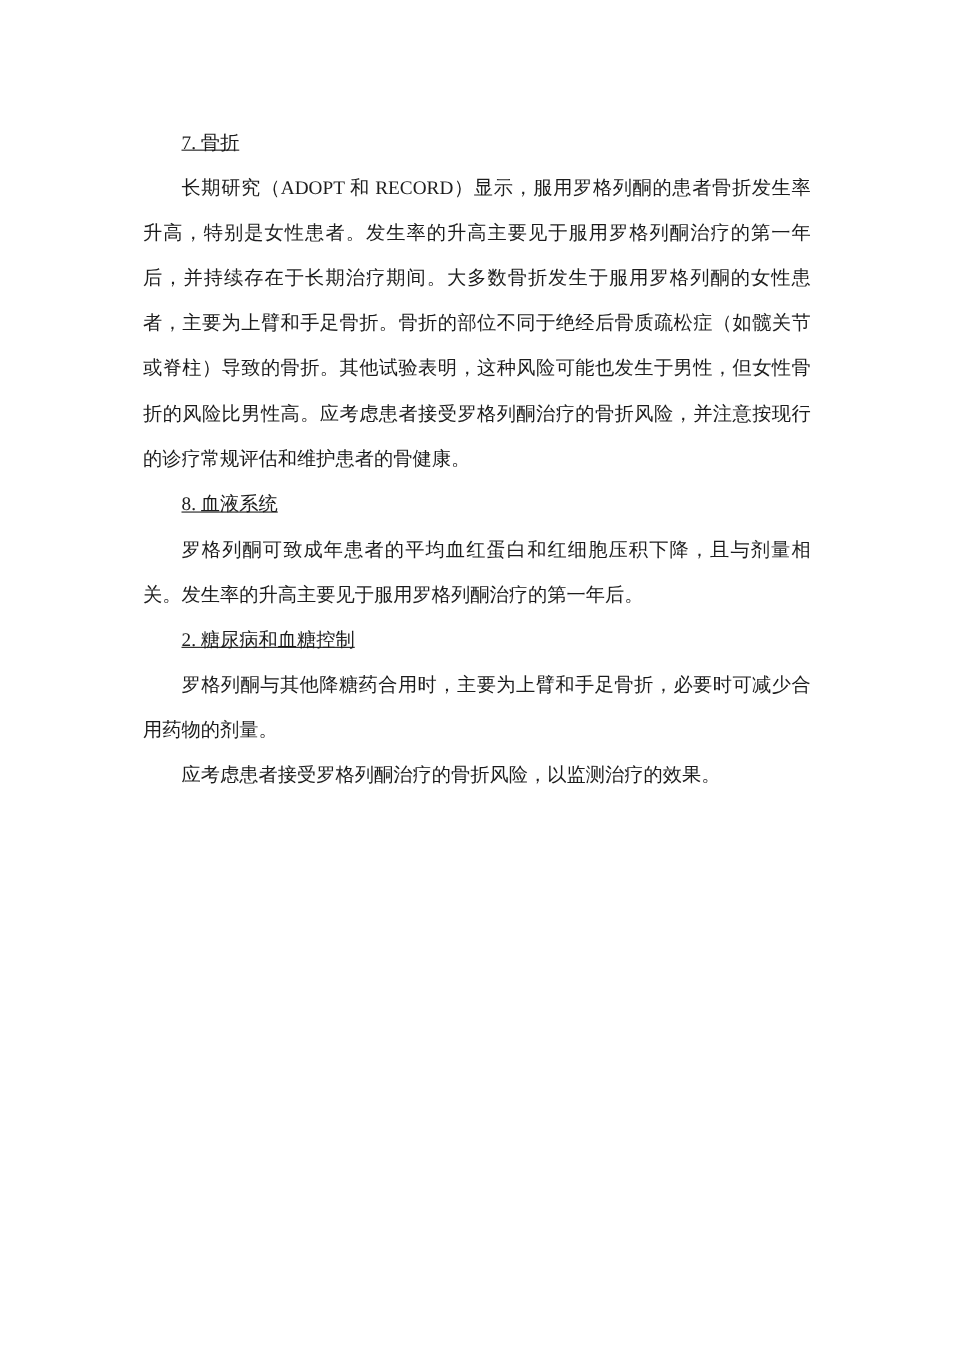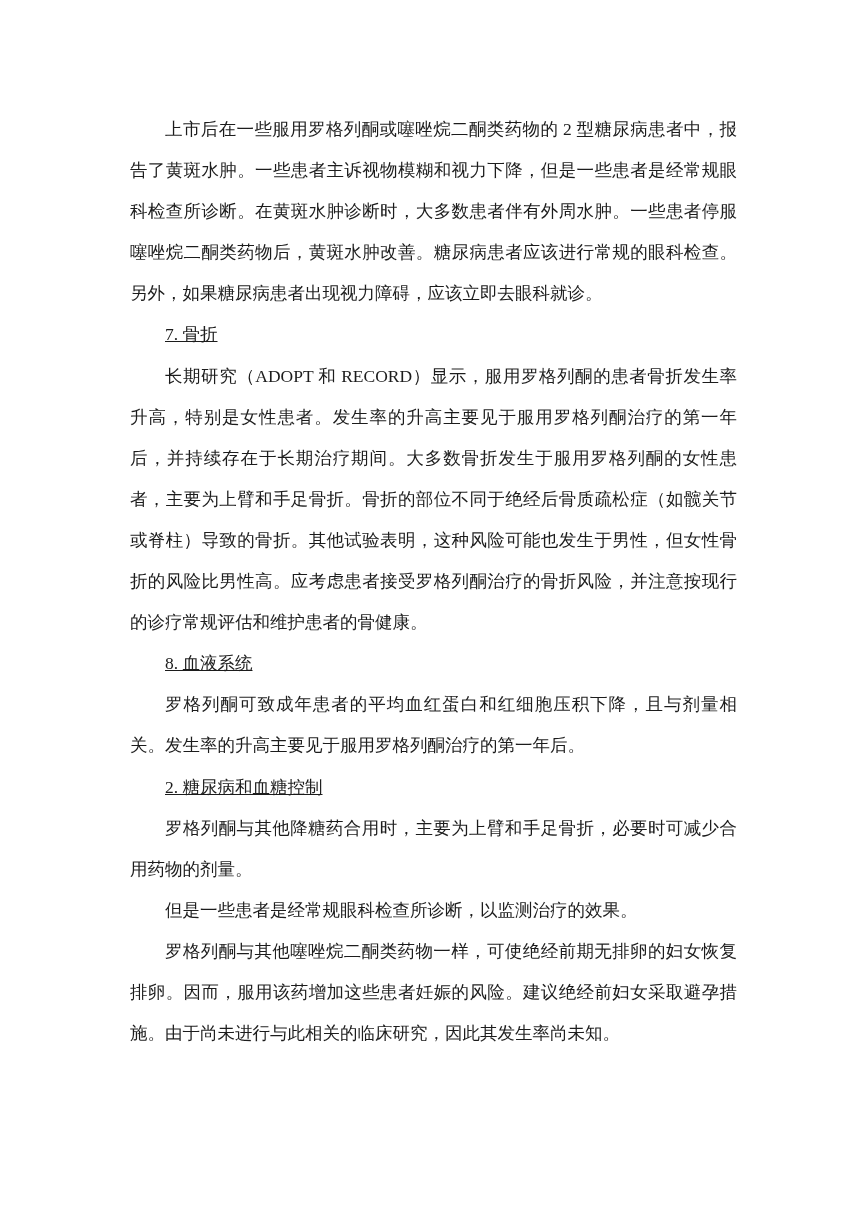--- a/index.html
+++ b/index.html
@@ -36,23 +36,21 @@
   .doc p.heading {
     text-align: left;
     text-decoration: underline;
   }
 </style>
 </head>
 <body>
 
 <div class="page">
   <div class="doc">
-    <p class="para">上市后在一些服用罗格列酮或噻唑烷二酮类药物的 2 型糖尿病患者中，报告了黄斑水肿。一些患者主诉视物模糊和视力下降，但是一些患者是经常规眼科检查所诊断。在黄斑水肿诊断时，大多数患者伴有外周水肿。一些患者停服噻唑烷二酮类药物后，黄斑水肿改善。糖尿病患者应该进行常规的眼科检查。另外，如果糖尿病患者出现视力障碍，应该立即去眼科就诊。</p>
     <p class="heading">7. 骨折</p>
     <p class="para">长期研究（ADOPT 和 RECORD）显示，服用罗格列酮的患者骨折发生率升高，特别是女性患者。发生率的升高主要见于服用罗格列酮治疗的第一年后，并持续存在于长期治疗期间。大多数骨折发生于服用罗格列酮的女性患者，主要为上臂和手足骨折。骨折的部位不同于绝经后骨质疏松症（如髋关节或脊柱）导致的骨折。其他试验表明，这种风险可能也发生于男性，但女性骨折的风险比男性高。应考虑患者接受罗格列酮治疗的骨折风险，并注意按现行的诊疗常规评估和维护患者的骨健康。</p>
     <p class="heading">8. 血液系统</p>
     <p class="para">罗格列酮可致成年患者的平均血红蛋白和红细胞压积下降，且与剂量相关。发生率的升高主要见于服用罗格列酮治疗的第一年后。</p>
     <p class="heading">2. 糖尿病和血糖控制</p>
     <p class="para">罗格列酮与其他降糖药合用时，主要为上臂和手足骨折，必要时可减少合用药物的剂量。</p>
-    <p class="para">但是一些患者是经常规眼科检查所诊断，以监测治疗的效果。</p>
-    <p class="para">罗格列酮与其他噻唑烷二酮类药物一样，可使绝经前期无排卵的妇女恢复排卵。因而，服用该药增加这些患者妊娠的风险。建议绝经前妇女采取避孕措施。由于尚未进行与此相关的临床研究，因此其发生率尚未知。</p>
+    <p class="para">应考虑患者接受罗格列酮治疗的骨折风险，以监测治疗的效果。</p>
   </div>
 </div>
 
 </body></html>

